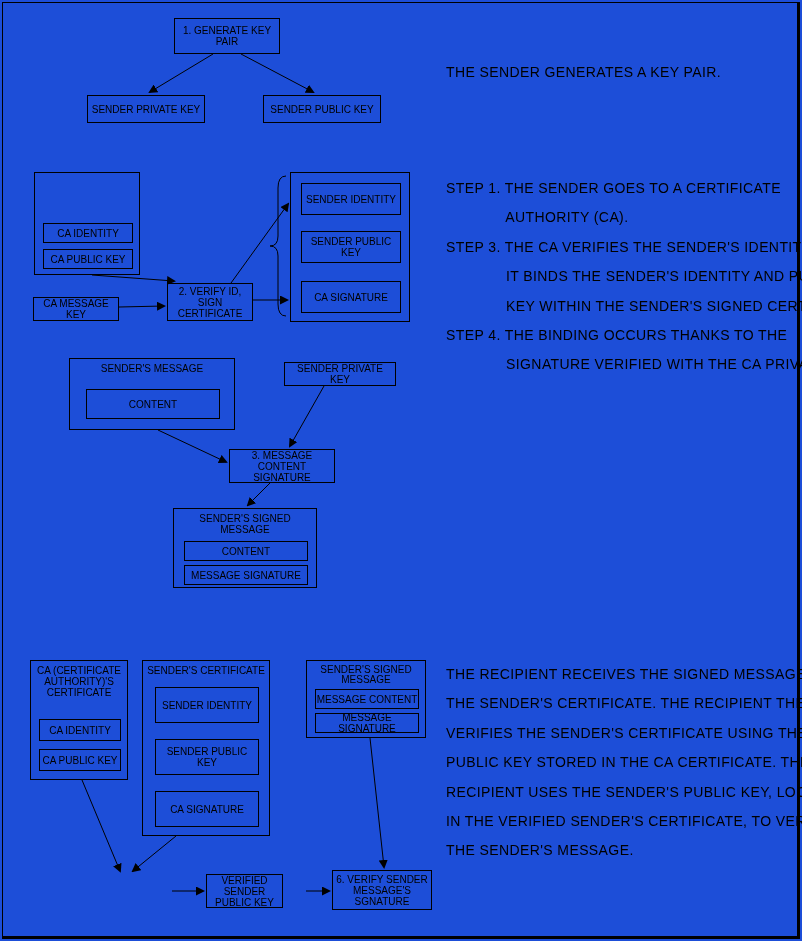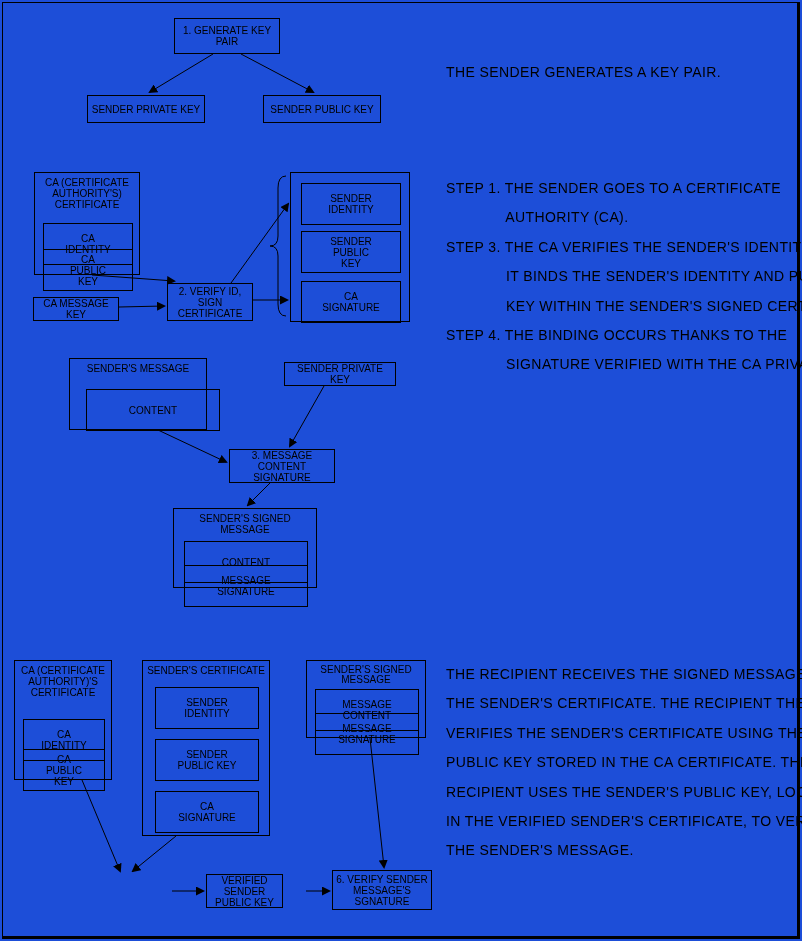--- a/index.html
+++ b/index.html
@@ -1,70 +1,69 @@
 <!DOCTYPE html>
 <html><head>
 <meta charset="utf-8">
 <style>
   body{margin:0;font-family:"Segoe UI",Arial,sans-serif;font-size:10px;color:#000;background:#fff}
   .page{position:relative;width:802px;height:941px;background:#1d4ed8}
   .frame{position:absolute;left:2px;top:2px;width:794px;height:933px;border:1px solid #000;border-right:3px solid #000;border-bottom:3px solid #000}
   .box{position:absolute;border:1px solid #000;text-align:center;display:flex;flex-direction:column;justify-content:center;align-items:center;line-height:1.1;padding:2px;box-sizing:border-box}
   .container{position:absolute;border:1px solid #000;box-sizing:border-box}
-  .inner{position:absolute;border:1px solid #000;text-align:center;display:flex;justify-content:center;align-items:center;box-sizing:border-box;padding:20px}
+  .inner{position:absolute;border:1px solid #000;text-align:center;display:flex;justify-content:center;align-items:center;box-sizing:border-box;padding:0}
   .ttl{position:absolute;top:4px;width:100%;text-align:center;font-size:10px}
   .desc{position:absolute;font-size:14px;line-height:2.1;letter-spacing:.4px}
   svg{position:absolute;left:0;top:0;width:802px;height:941px;pointer-events:none}
   line{stroke:#000;stroke-width:1}
   path.b{stroke:#000;stroke-width:1;fill:none}
 </style>
 </head>
 <body>
 
 <div class="page">
 <div class="frame"></div>
 
 <div class="box" style="left:174px;top:18px;width:106px;height:36px">1. GENERATE KEY PAIR</div>
 <div class="box" style="left:87px;top:95px;width:118px;height:28px">SENDER PRIVATE KEY</div>
 <div class="box" style="left:263px;top:95px;width:118px;height:28px">SENDER PUBLIC KEY</div>
 <div class="desc" style="left:446px;top:58px">THE SENDER GENERATES A KEY PAIR.</div>
 
 <div class="container" style="left:34px;top:172px;width:106px;height:103px">
-  <div class="ttl">CA (CERTIFICATE AUTHORITY'S) CERTIFICATE</div>
   <div class="inner" style="left:8px;top:50px;width:90px;height:20px">CA IDENTITY</div>
   <div class="inner" style="left:8px;top:76px;width:90px;height:20px">CA PUBLIC KEY</div>
 </div>
 <div class="box" style="left:33px;top:297px;width:86px;height:24px">CA MESSAGE KEY</div>
 <div class="box" style="left:167px;top:283px;width:86px;height:38px">2. VERIFY ID, SIGN CERTIFICATE</div>
 <div class="container" style="left:290px;top:172px;width:120px;height:150px">
   <div class="inner" style="left:10px;top:10px;width:100px;height:32px">SENDER IDENTITY</div>
   <div class="inner" style="left:10px;top:58px;width:100px;height:32px">SENDER PUBLIC KEY</div>
   <div class="inner" style="left:10px;top:108px;width:100px;height:32px">CA SIGNATURE</div>
 </div>
 <div class="desc" style="left:446px;top:174px;white-space:pre">STEP 1. THE SENDER GOES TO A CERTIFICATE
               AUTHORITY (CA).
 STEP 3. THE CA VERIFIES THE SENDER'S IDENTITY;
               IT BINDS THE SENDER'S IDENTITY AND PUBLIC
               KEY WITHIN THE SENDER'S SIGNED CERTIFICATE.
 STEP 4. THE BINDING OCCURS THANKS TO THE
               SIGNATURE VERIFIED WITH THE CA PRIVATE KEY.</div>
 
-<div class="container" style="left:69px;top:358px;width:138px;height:72px">
+<div class="container" style="left:69px;top:358px;width:166px;height:72px">
   <div class="ttl">SENDER'S MESSAGE</div>
   <div class="inner" style="left:16px;top:30px;width:134px;height:30px">CONTENT</div>
 </div>
 <div class="box" style="left:284px;top:362px;width:112px;height:24px">SENDER PRIVATE KEY</div>
 <div class="box" style="left:229px;top:449px;width:106px;height:34px">3. MESSAGE CONTENT SIGNATURE</div>
 <div class="container" style="left:173px;top:508px;width:144px;height:80px">
   <div class="ttl" style="line-height:1.1">SENDER'S SIGNED MESSAGE</div>
   <div class="inner" style="left:10px;top:32px;width:124px;height:20px">CONTENT</div>
   <div class="inner" style="left:10px;top:56px;width:124px;height:20px">MESSAGE SIGNATURE</div>
 </div>
 
-<div class="container" style="left:14px;top:660px;width:98px;height:120px">
+<div class="container" style="left:30px;top:660px;width:98px;height:120px">
   <div class="ttl" style="line-height:1.1">CA (CERTIFICATE AUTHORITY)'S CERTIFICATE</div>
   <div class="inner" style="left:8px;top:58px;width:82px;height:22px">CA IDENTITY</div>
   <div class="inner" style="left:8px;top:88px;width:82px;height:22px">CA PUBLIC KEY</div>
 </div>
 <div class="container" style="left:142px;top:660px;width:128px;height:176px">
   <div class="ttl">SENDER'S CERTIFICATE</div>
   <div class="inner" style="left:12px;top:26px;width:104px;height:36px">SENDER IDENTITY</div>
   <div class="inner" style="left:12px;top:78px;width:104px;height:36px">SENDER PUBLIC KEY</div>
   <div class="inner" style="left:12px;top:130px;width:104px;height:36px">CA SIGNATURE</div>
 </div>

